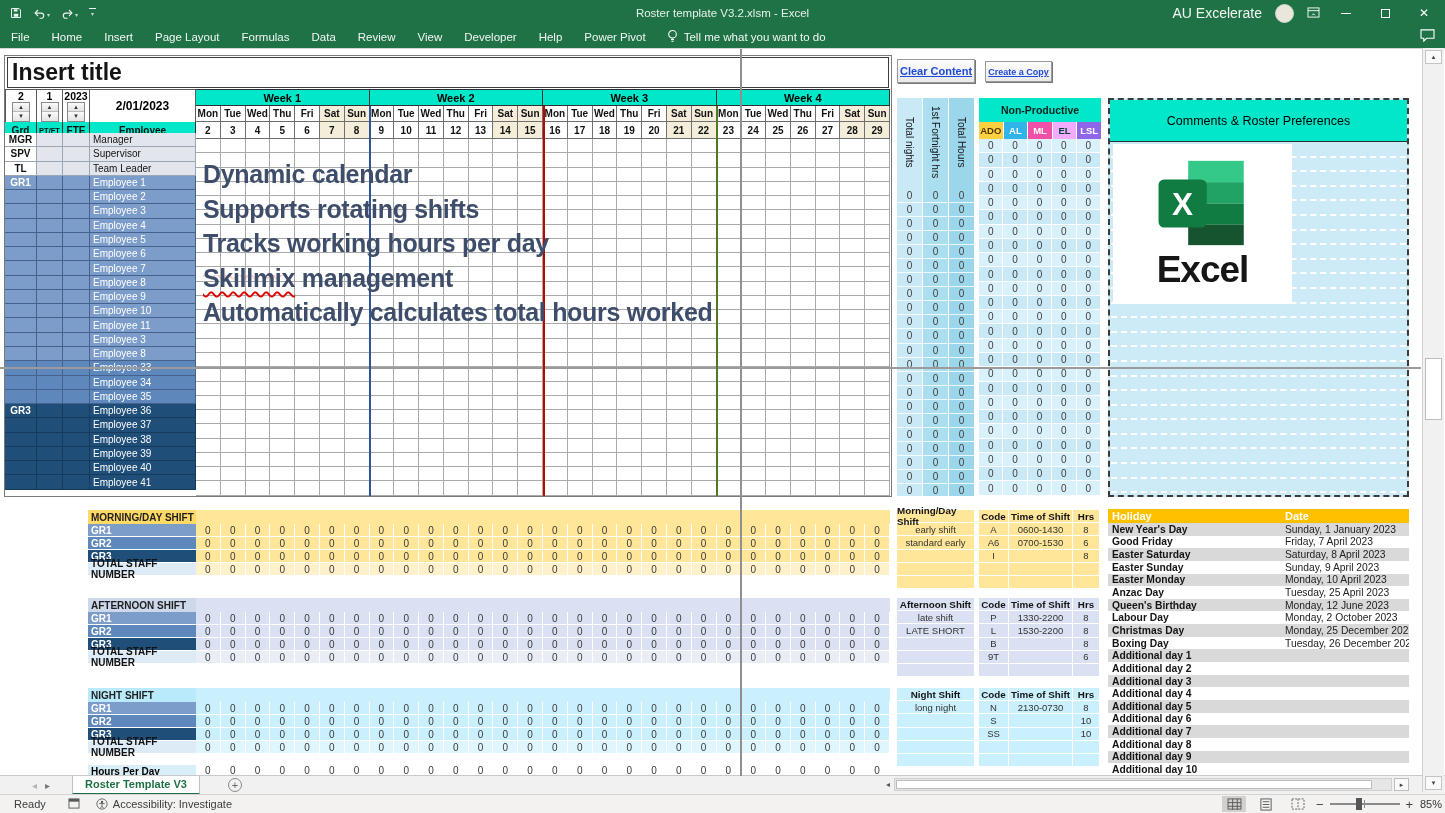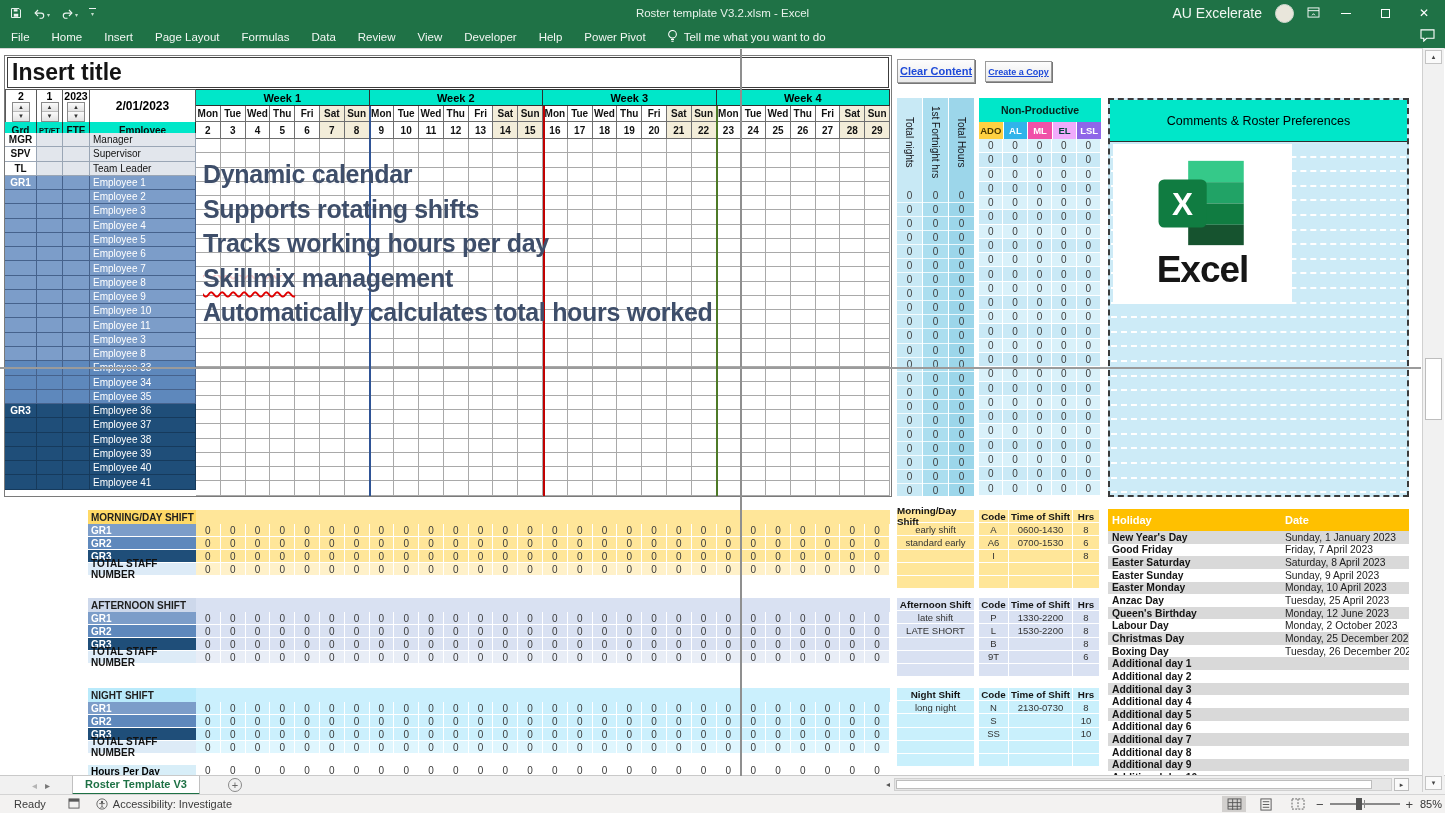--- a/index.html
+++ b/index.html
@@ -98,21 +98,21 @@
 
 .codes{position:absolute;left:897px;width:203px}
 .codes .namecol{position:absolute;left:0;top:0;width:77px}
 .codes .ncell{height:13.2px;display:flex;align-items:center;justify-content:center;font-size:9.5px;color:#333;border-bottom:1px solid #fff}
 .codes .ncell.hd,.codes .gcell.hd{font-weight:bold;color:#151515;font-size:9.8px}
 .codes .grid3{position:absolute;left:82px;top:0;width:121px;display:grid;grid-template-columns:30px 64px 27px;grid-auto-rows:13.2px}
 .codes .gcell{display:flex;align-items:center;justify-content:center;font-size:9.5px;color:#333;border-right:1px solid #fff;border-bottom:1px solid #fff}
 .cth-morning{background:#FFE699}.cth-afternoon{background:#D9E1F2}.cth-night{background:#C9F0FC}
 
 .holidays{position:absolute;left:1108px;top:460px;width:301px;height:266px;overflow:hidden}
-.hol-head{display:grid;grid-template-columns:173px 128px;height:22px}
+.hol-head{display:grid;grid-template-columns:173px 128px;height:14px}
 .hol-head div{background:var(--holiday);color:#fff;font-weight:bold;font-size:11px;display:flex;align-items:center;padding-left:4px}
 .hol-row{display:grid;grid-template-columns:173px 128px;height:12.65px}
 .hol-row div{font-size:10.3px;display:flex;align-items:center;padding-left:4px;white-space:nowrap;overflow:hidden}
 .hol-row .hname{font-weight:bold;color:#141414}
 .hol-row .hdate{color:#222}
 .hol-row.alt div{background:#D9D9D9}
 
 .tabbar{position:absolute;left:0;top:775px;width:1445px;height:19px;background:#F1F1F1;border-top:1px solid #c9c9c9;display:flex;align-items:center}
 .tabnav{display:flex;gap:8px;margin-left:32px;color:#777;font-size:10px}
 .sheettab{margin-left:22px;height:19px;background:#fff;border-left:1px solid #c0c0c0;border-right:1px solid #c0c0c0;border-bottom:2px solid #1E7145;color:#1E7145;font-weight:bold;font-size:11px;display:flex;align-items:center;padding:0 12px}

